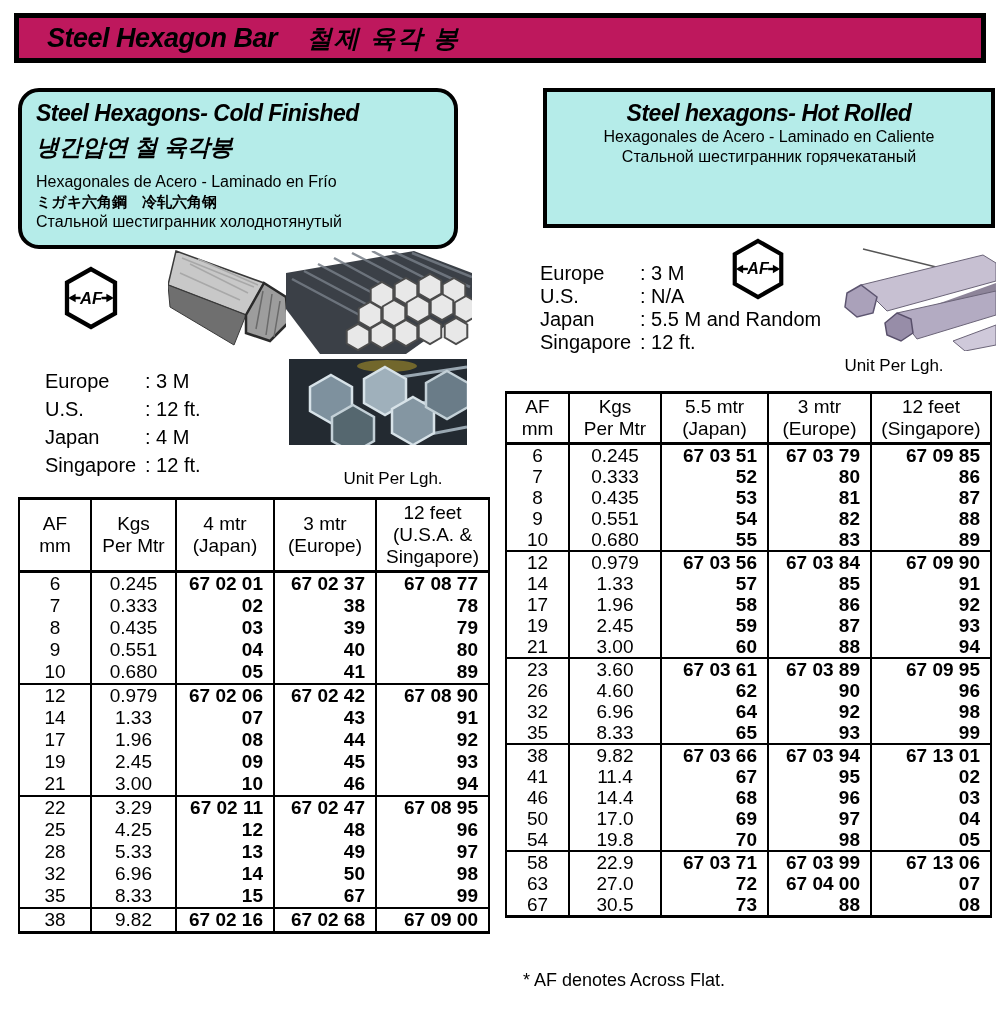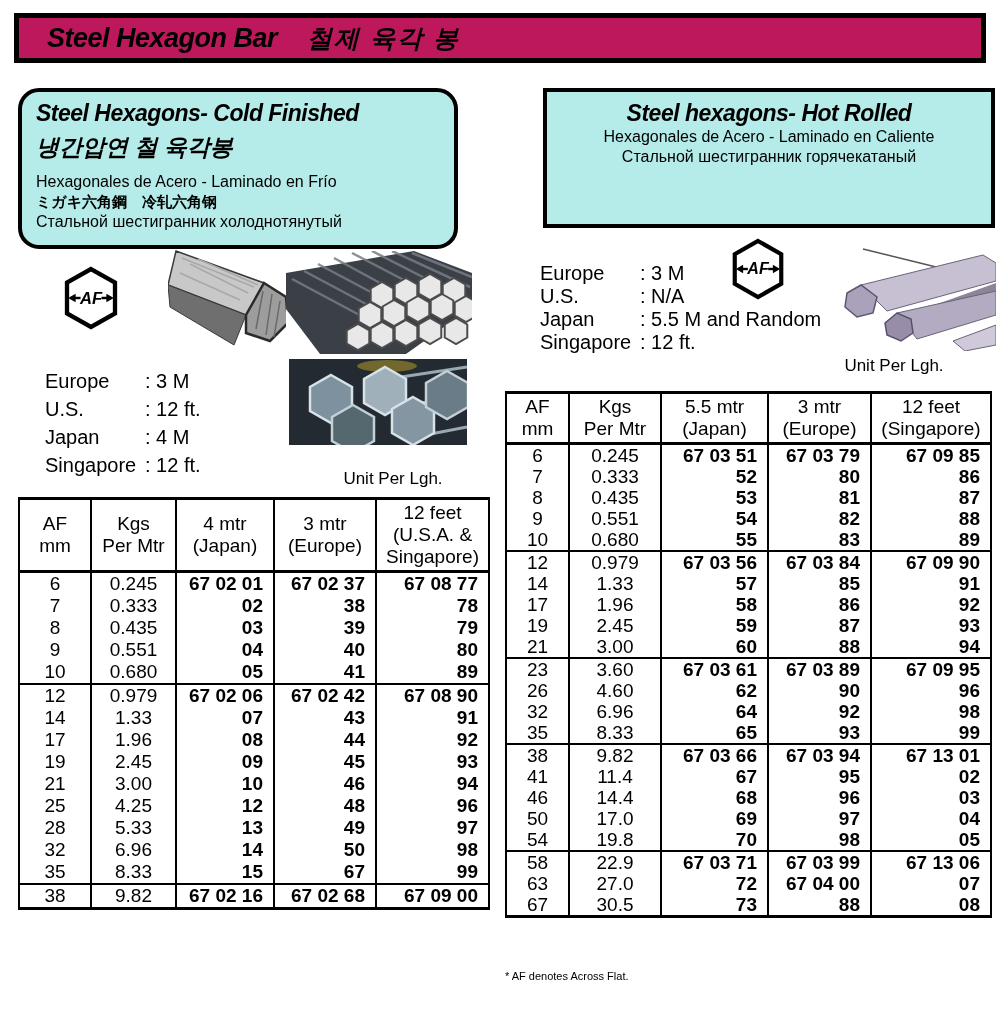--- a/index.html
+++ b/index.html
@@ -75,21 +75,21 @@
   #table-left  .cat-table td { height:22px; line-height:22px; }
   #table-right .cat-table td { height:21px; line-height:21px; }
   .cat-table tr.gs td { border-top:2px solid #000; }
   .cat-table tbody tr:last-child td { border-bottom:3px solid #000; }
   .cat-table td.c0, .cat-table td.c1 { text-align:center; }
   .cat-table td.c2, .cat-table td.c3, .cat-table td.c4 {
     text-align:right; padding-right:10px; font-weight:bold;
   }
 
   
-  .footnote { position:absolute; left:505px; top:970px; font-size:11px; }
+  .footnote { position:absolute; left:523px; top:970px; font-size:18px; }
 </style>
 </head>
 <body>
 
 <div class="page">
 
   <div class="banner">
     <span class="banner-en">Steel Hexagon Bar</span>
     <span class="banner-ko">철제 육각 봉</span>
   </div>
@@ -319,20 +319,27 @@
             <td class="c3">45</td>
             <td class="c4">93</td>
           </tr>
           <tr>
             <td class="c0">21</td>
             <td class="c1">3.00</td>
             <td class="c2">10</td>
             <td class="c3">46</td>
             <td class="c4">94</td>
           </tr>
+          <tr class="gs">
+            <td class="c0">22</td>
+            <td class="c1">3.29</td>
+            <td class="c2">67 02 11</td>
+            <td class="c3">67 02 47</td>
+            <td class="c4">67 08 95</td>
+          </tr>
           <tr>
             <td class="c0">25</td>
             <td class="c1">4.25</td>
             <td class="c2">12</td>
             <td class="c3">48</td>
             <td class="c4">96</td>
           </tr>
           <tr>
             <td class="c0">28</td>
             <td class="c1">5.33</td>

